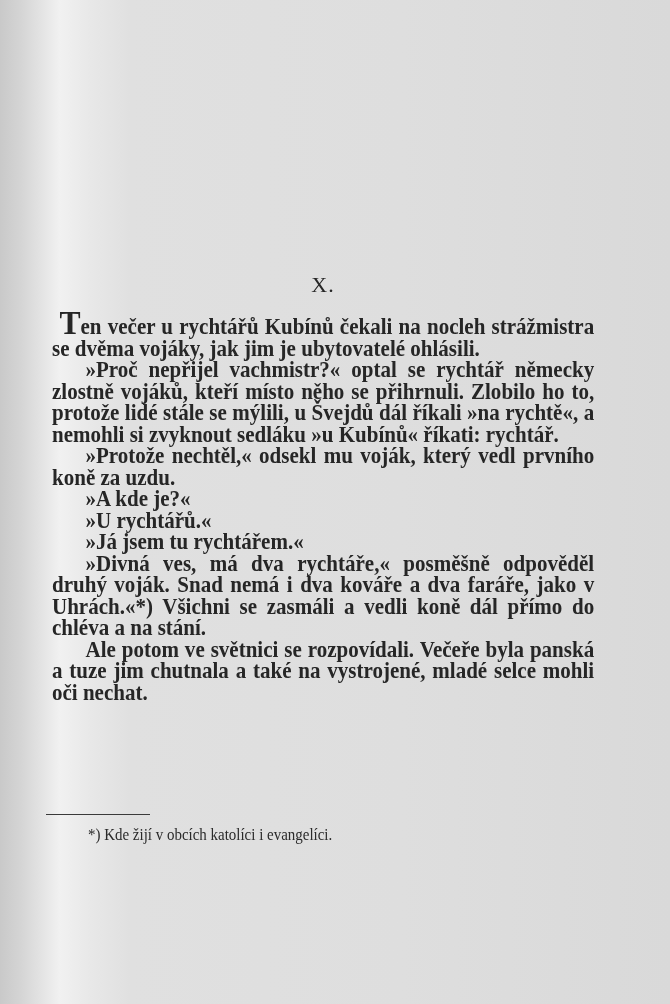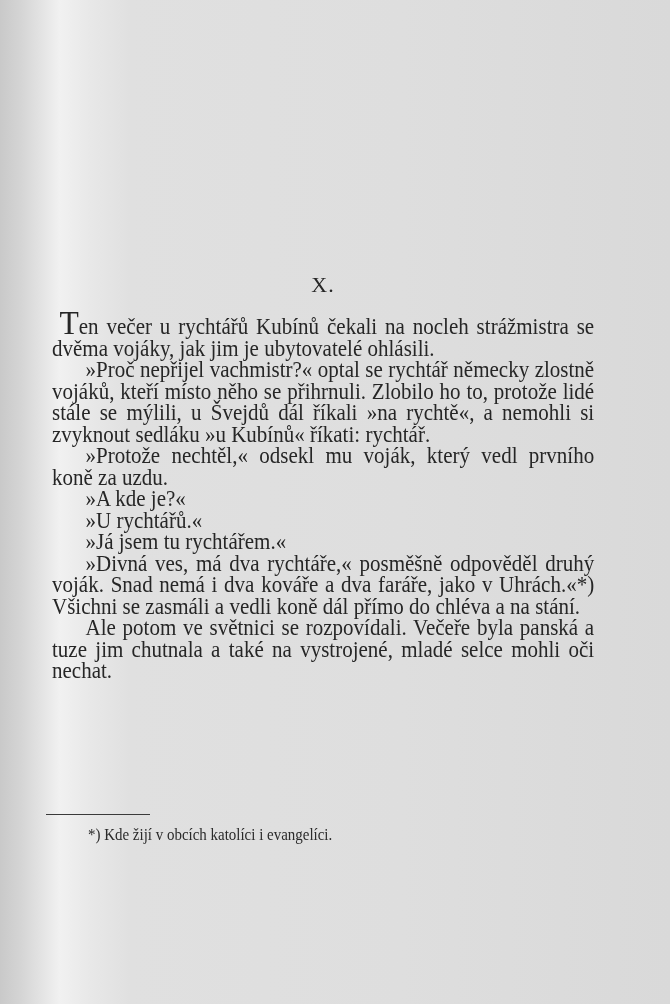--- a/index.html
+++ b/index.html
@@ -46,20 +46,21 @@
       width: 542px;
       text-align: center;
       font-size: 22px;
       letter-spacing: 1px;
     }
     .paragraphs {
       position: absolute;
       top: 313px;
       left: 0;
       width: 542px;
+      font-weight: bold;
     }
     p {
       margin: 0;
       text-align: justify;
       text-indent: 36px;
       transform: scaleX(0.93);
       transform-origin: left top;
       width: 583px;
     }
     p.first {

